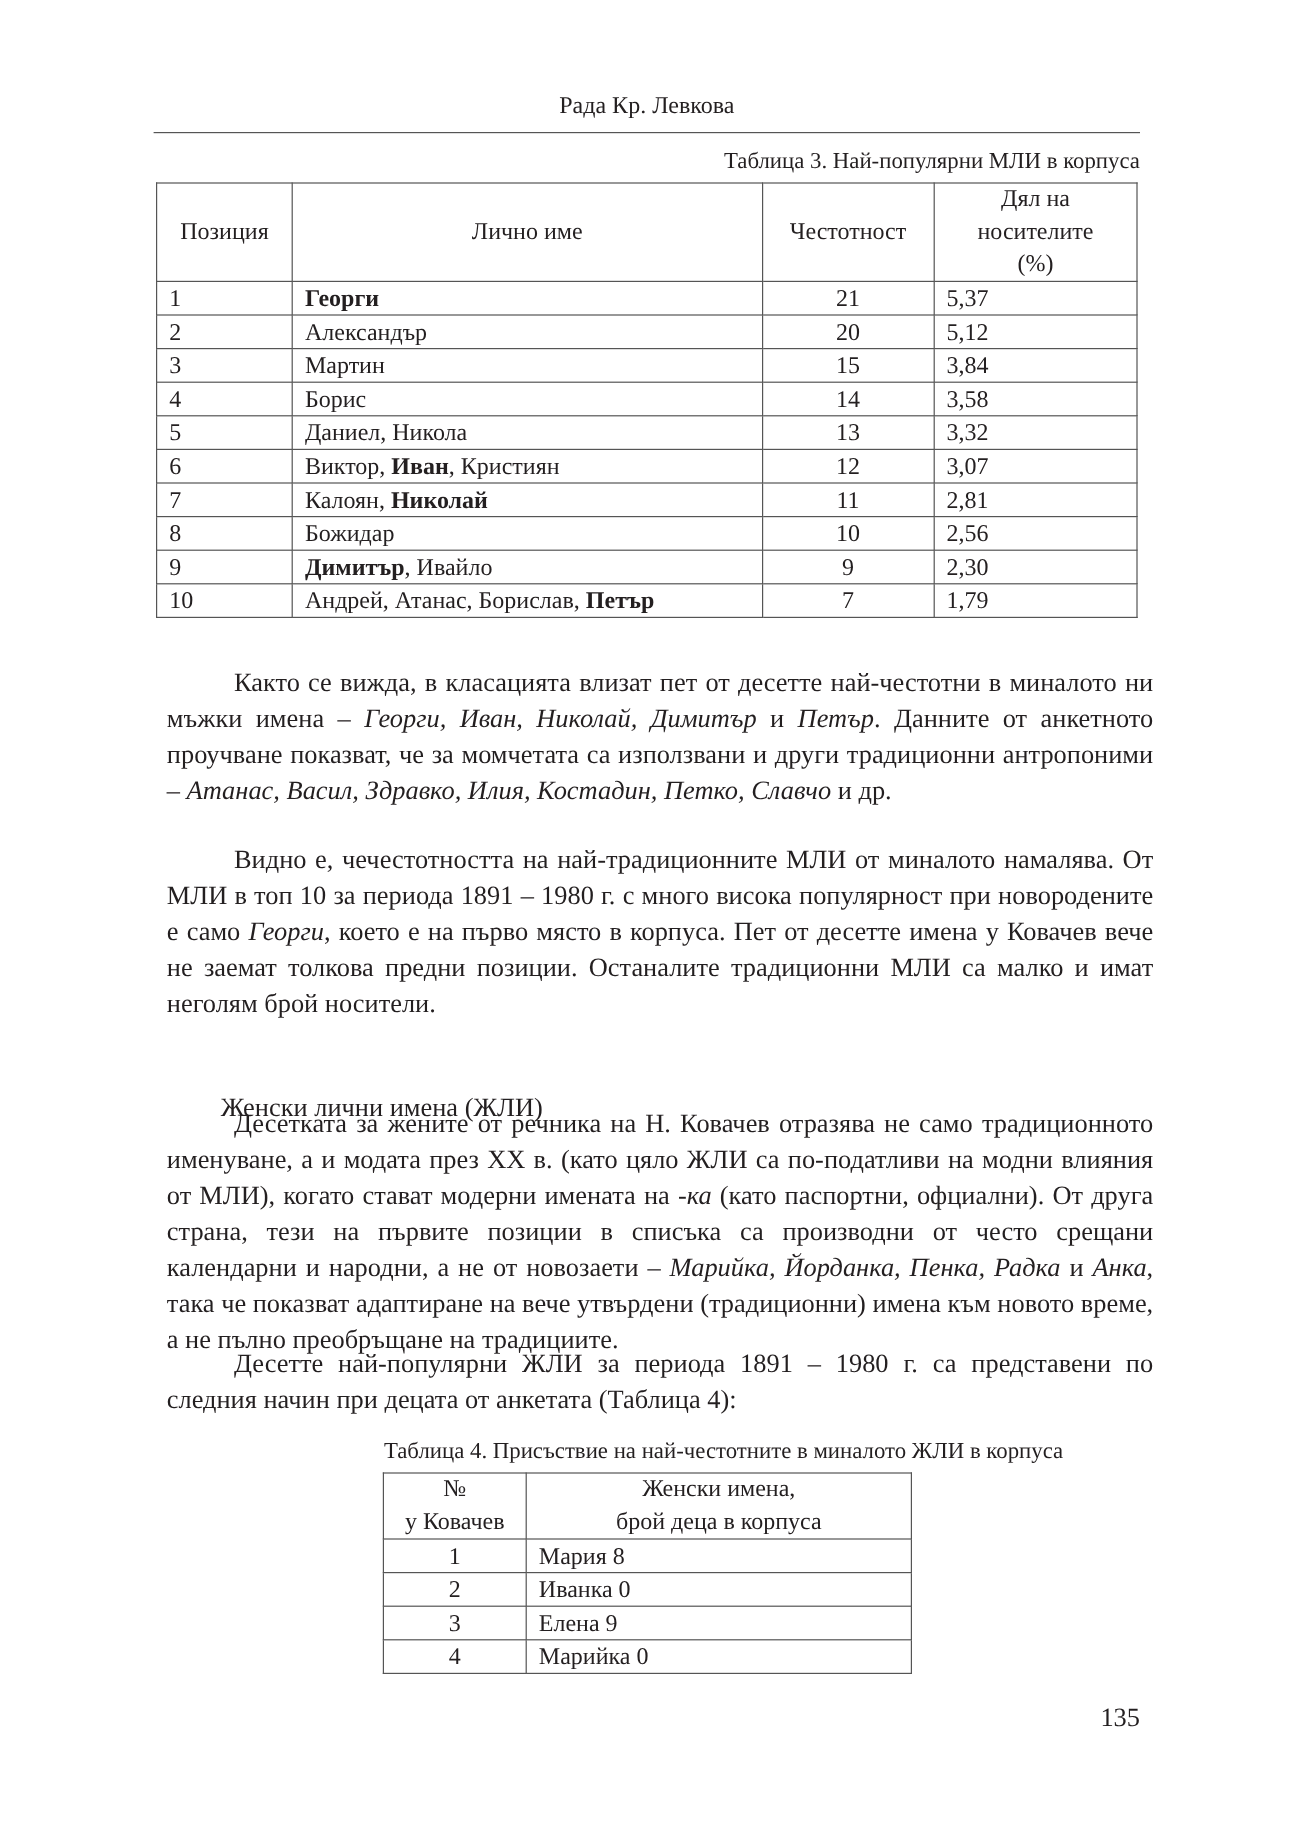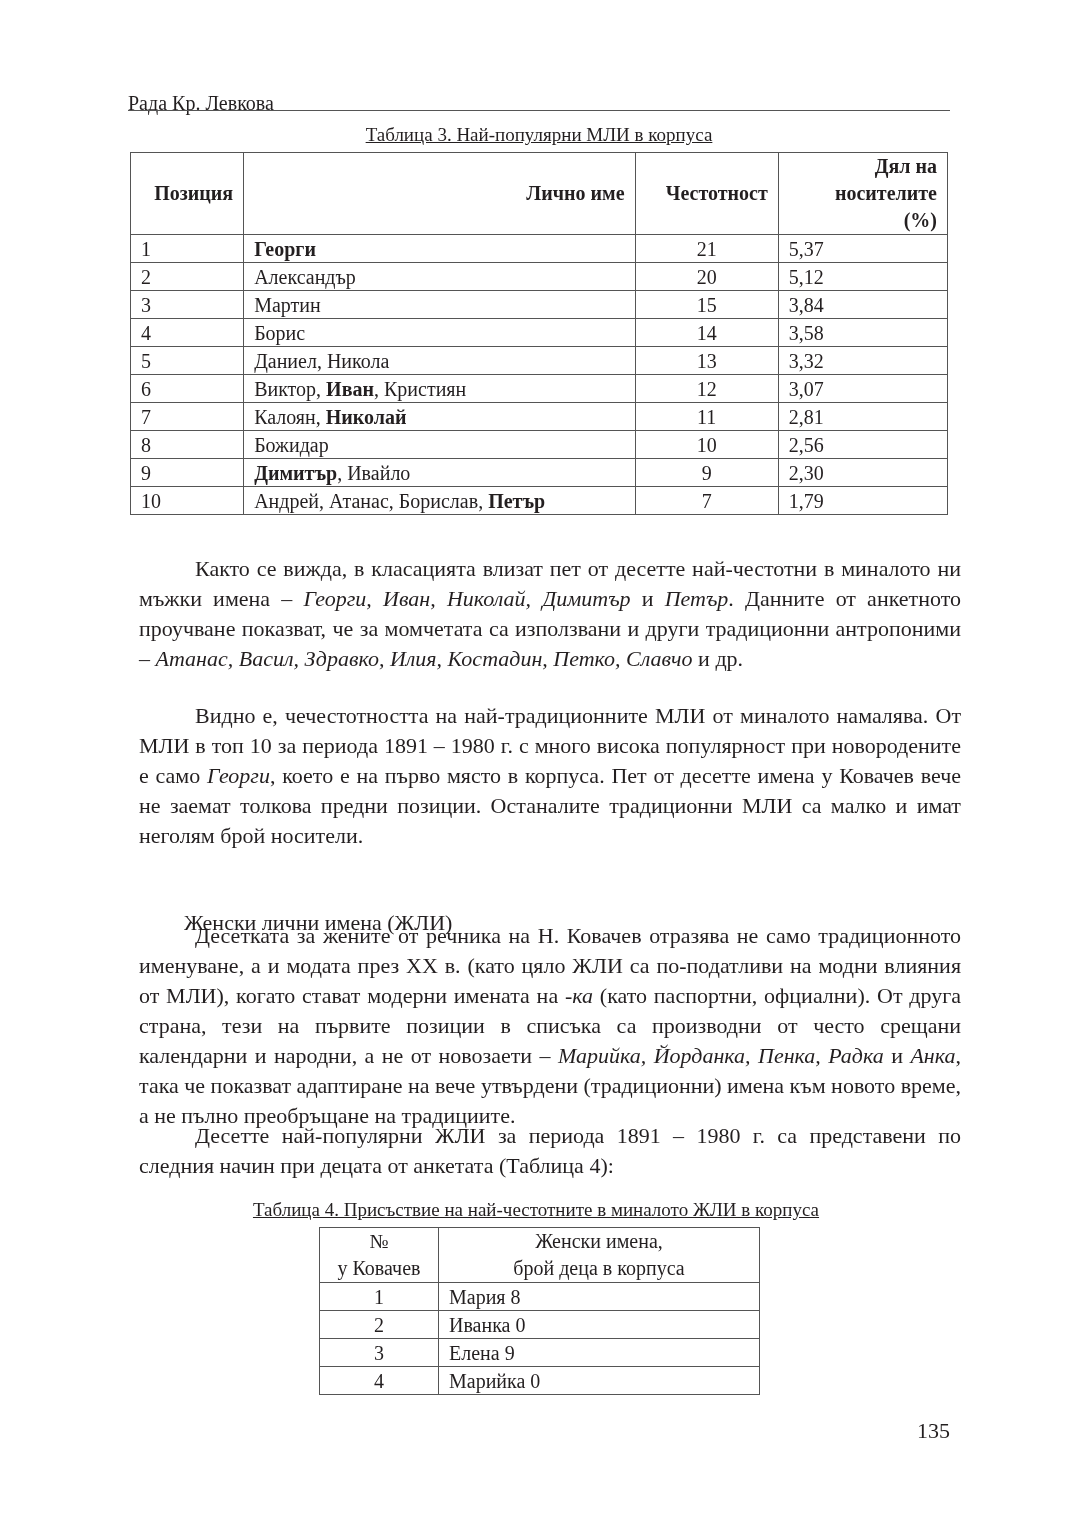--- a/index.html
+++ b/index.html
@@ -2,40 +2,40 @@
 <html><head>
 <meta charset="utf-8">
 <style>
   html, body { margin: 0; padding: 0; background: #ffffff; }
   body {
     width: 1080px; height: 1524px; position: relative; overflow: hidden;
     font-family: "Liberation Serif", "DejaVu Serif", serif;
     color: #231f20;
   }
   .running-head {
-    position: absolute; left: 128px; top: 91px; width: 822px;
-    font-size: 20px; line-height: 24px;
+    position: absolute; left: 128px; top: 76px; width: 822px;
+    text-align: center; font-size: 20px; line-height: 24px;
   }
   .head-rule {
     position: absolute; left: 128px; top: 110px; width: 822px; height: 0;
     border-top: 1.5px solid #555;
   }
   .caption {
-    position: absolute; text-align: center; font-size: 19px; line-height: 22px; text-decoration: underline;
+    position: absolute; text-align: right; font-size: 19px; line-height: 22px;
   }
   table { border-collapse: collapse; position: absolute; }
   td, th { border: 1.3px solid #555; font-weight: normal; padding: 0 10px; font-size: 20px; }
   #t3 { left: 130px; top: 152px; width: 818px; }
   #t3 th { height: 80px; line-height: 27px; text-align: center; }
   #t3 td { height: 27px; line-height: 26px; }
   #t3 .c1 { width: 92px; text-align: left; }
   #t3 .c2 { width: 370px; text-align: left; }
   #t3 .c3 { width: 122px; text-align: center; }
   #t3 .c4 { width: 148px; text-align: left; }
-  #t3 th.c1, #t3 th.c2, #t3 th.c3, #t3 th.c4 { text-align: right; font-weight: bold; }
+  #t3 th.c1, #t3 th.c2, #t3 th.c3, #t3 th.c4 { text-align: center; }
   b { font-weight: bold; }
   .para {
     position: absolute; left: 128px; width: 822px;
     font-size: 22px; line-height: 30px; text-align: justify;
     text-indent: 56px; margin: 11px;
   }
   .subhead {
     position: absolute; left: 184px; font-size: 22px; line-height: 30px;
   }
   #t4 { left: 319px; top: 1227px; width: 441px; }

